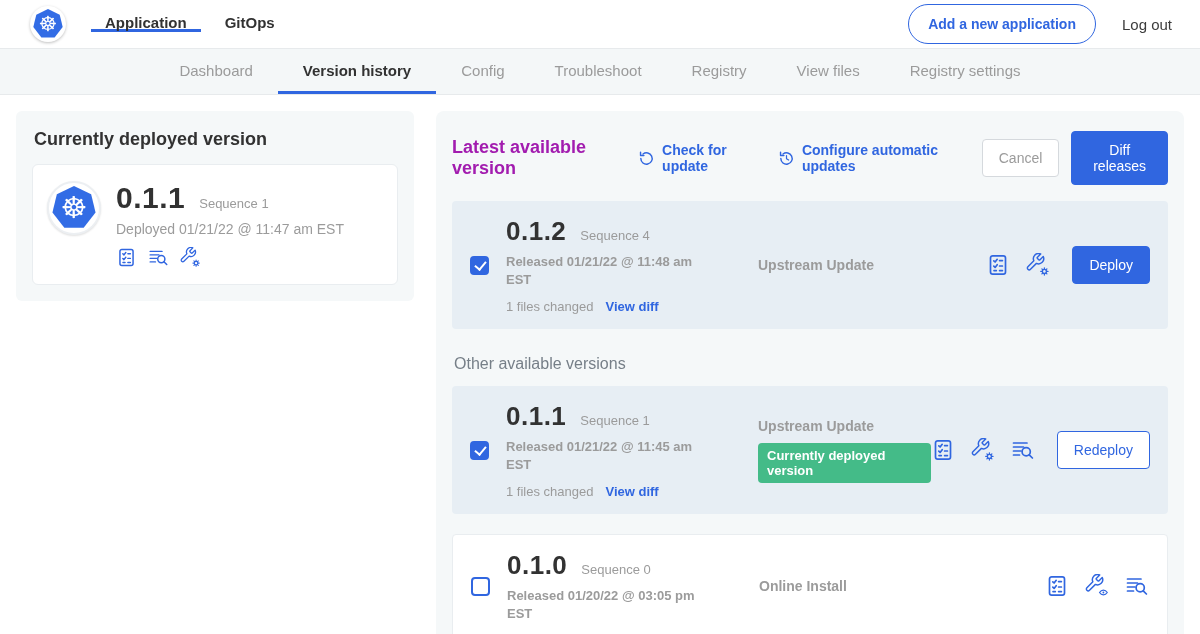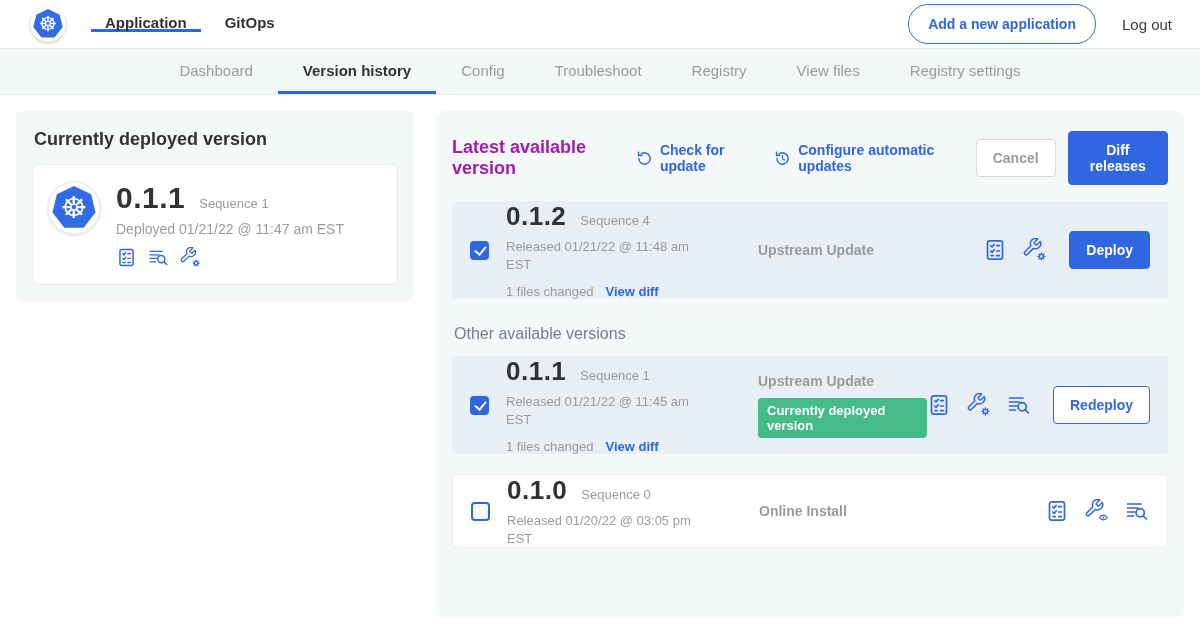--- a/index.html
+++ b/index.html
@@ -62,38 +62,38 @@
   .ic-sm{width:21px;height:21px;}
   .ic-link{width:17px;height:17px;flex:none;cursor:pointer;}
 
   
   .right-panel{flex:1;min-height:507px;background:var(--panel-bg);border-radius:8px;padding:16px;}
   .panel-header{display:flex;align-items:center;margin:4px 0 16px;}
   .panel-header h2{font-size:18px;font-weight:bold;color:#a21caf;margin-right:22px;}
   .hdr-link{display:flex;align-items:center;gap:7px;color:var(--accent);font-size:14px;font-weight:bold;
     text-decoration:none;margin-right:28px;cursor:pointer;}
   .panel-header .spacer{flex:1;}
-  .btn{font-family:inherit;font-size:14px;font-weight:bold;border-radius:4px;padding:10px 16px;cursor:pointer;}
+  .btn{font-family:inherit;font-size:14px;font-weight:normal;border-radius:4px;padding:10px 16px;cursor:pointer;}
   .btn-cancel{background:#fff;border:1px solid #d5d9dd;color:var(--text-gray);margin-right:12px;}
   .btn-primary{background:var(--accent);border:1px solid var(--accent);color:#fff;}
   .btn-outline{background:#fff;border:1px solid var(--accent);color:var(--accent);}
 
-  .version-row{display:flex;align-items:center;border-radius:4px;padding:0 18px;}
+  .version-row{display:flex;align-items:center;border-radius:4px;padding:15px 18px;}
   .version-row.highlight{background:var(--row-highlight);}
   .version-row.plain{background:#fff;border:1px solid #e9edf0;}
 
   .checkbox{width:19px;height:19px;border:2px solid var(--accent);border-radius:4px;background:#fff;
     position:relative;flex:none;margin-right:17px;cursor:pointer;}
   .checkbox.checked{background:var(--accent);}
   .checkbox.checked::after{content:"";position:absolute;left:4.5px;top:1px;width:5px;height:9px;
     border:solid #fff;border-width:0 2.5px 2.5px 0;transform:rotate(40deg);}
 
   .ver-info{width:200px;flex:none;}
   .ver-info .ver-big{font-size:26px;}
-  .released{font-size:13px;font-weight:normal;color:var(--text-gray);margin-top:6px;line-height:1.35;max-width:196px;}
+  .released{font-size:13px;font-weight:bold;color:var(--text-gray);margin-top:6px;line-height:1.35;max-width:196px;}
   .files-line{display:flex;align-items:center;gap:12px;margin-top:11px;font-size:13px;color:var(--text-gray);}
   .view-diff{color:var(--accent);font-weight:bold;text-decoration:none;cursor:pointer;}
 
   .ver-source{flex:1;padding-left:52px;}
   .source-label{font-size:14px;font-weight:bold;color:var(--text-gray);}
   .badge{display:inline-block;margin-top:9px;padding:5px 9px;border-radius:4px;color:#fff;
     font-size:13px;font-weight:bold;}
   .badge-green{background:var(--green-badge);}
   .badge-gray{background:var(--gray-badge);}
 

